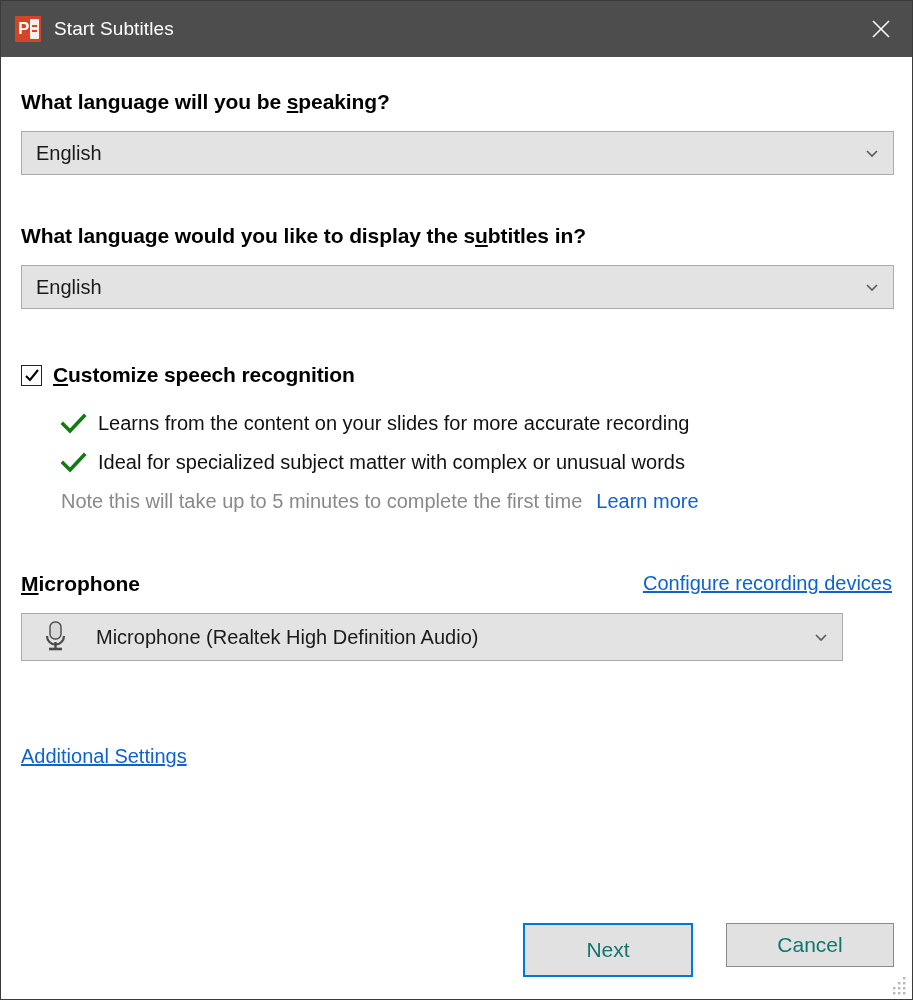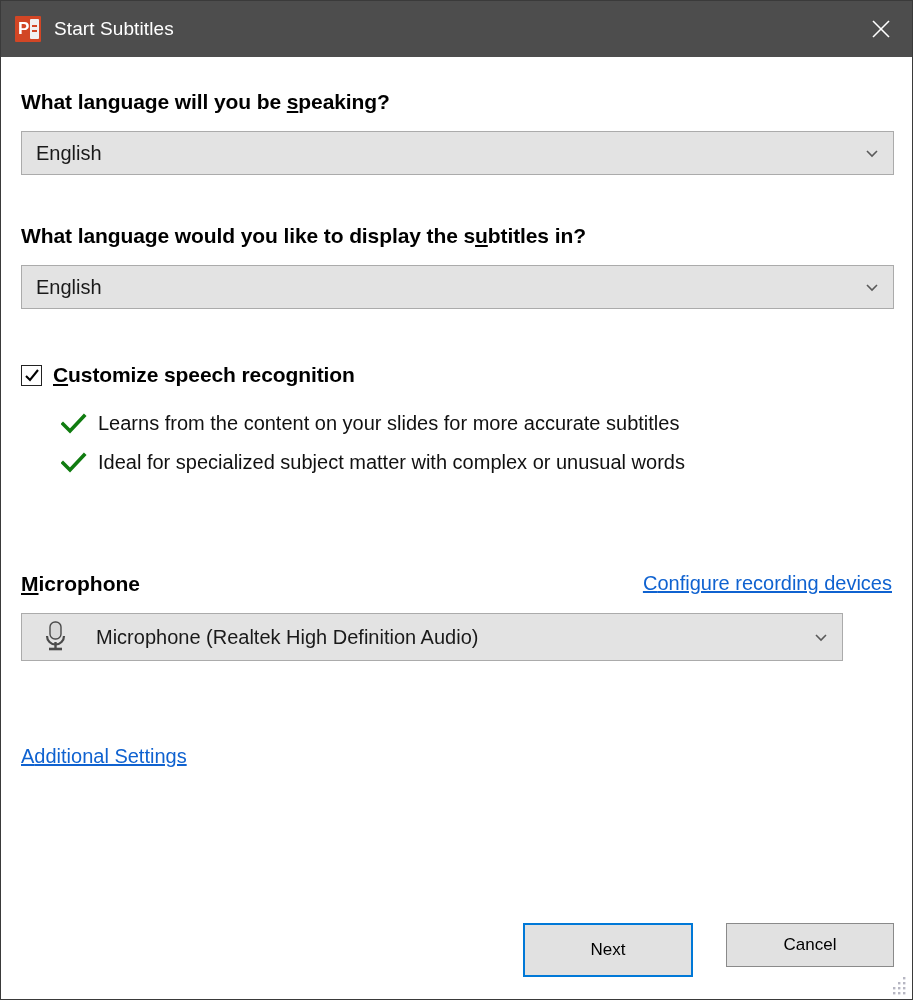--- a/index.html
+++ b/index.html
@@ -228,22 +228,22 @@
   .mic-heading u { text-decoration: underline; }
 
   
   .btn {
     position: absolute;
     box-sizing: border-box;
     background: #e1e1e1;
     display: flex;
     align-items: center;
     justify-content: center;
-    font-size: 17px;
-    color: #000000;
+    font-size: 21px;
+    color: #0f766e;
     cursor: default;
   }
   .btn-default {
     border: 2px solid #0078d7;
   }
   .btn-normal {
     border: 1px solid #8a8a8a;
   }
 
   
@@ -310,32 +310,36 @@
       </span>
       <span class="chk-label"><u>C</u><span>ustomize speech recognition</span></span>
     </div>
 
     <div class="benefit" style="left:60px; top:355px;">
       <span class="tick">
         <svg width="26" height="22" viewBox="0 0 26 22">
           <polyline points="2,11 9,18 23,3" fill="none" stroke="#107c10" stroke-width="3.6" stroke-linecap="square"></polyline>
         </svg>
       </span>
-      <span class="btext">Learns from the content on your slides for more accurate subtitles</span>
+      <span class="btext">Learns from the content on your slides for more accurate recording</span>
     </div>
 
     <div class="benefit" style="left:60px; top:394px;">
       <span class="tick">
         <svg width="26" height="22" viewBox="0 0 26 22">
           <polyline points="2,11 9,18 23,3" fill="none" stroke="#107c10" stroke-width="3.6" stroke-linecap="square"></polyline>
         </svg>
       </span>
       <span class="btext">Ideal for specialized subject matter with complex or unusual words</span>
     </div>
 
+    <div class="note-row" style="left:60px; top:433px;">
+      <span class="note-text">Note this will take up to 5 minutes to complete the first time</span>
+      <span class="link" style="margin-left:14px;">Learn more</span>
+    </div>
 
     <div class="mic-heading" style="left:20px; top:515px;"><u>M</u><span>icrophone</span></div>
 
     <div class="link link-underline" style="position:absolute; right:20px; top:515px;"><u>C</u><span>onfigure recording devices</span></div>
 
     <div class="combo" style="left:20px; top:556px; width:822px; height:48px;">
       <span class="mic-glyph">
         <svg width="30" height="34" viewBox="0 0 30 34">
           <rect x="10" y="2" width="11" height="17" rx="5" fill="#d8d8d8" stroke="#4a4a4a" stroke-width="1.4"></rect>
           <path d="M7 16 a8.5 8.5 0 0 0 17 0" fill="none" stroke="#4a4a4a" stroke-width="2.2"></path>

